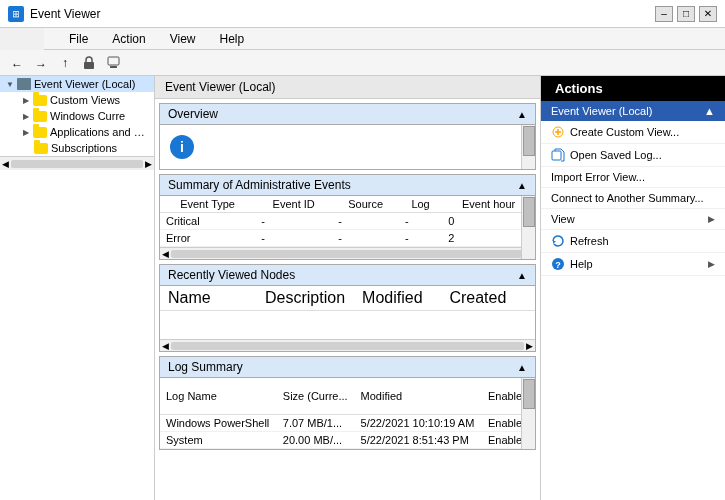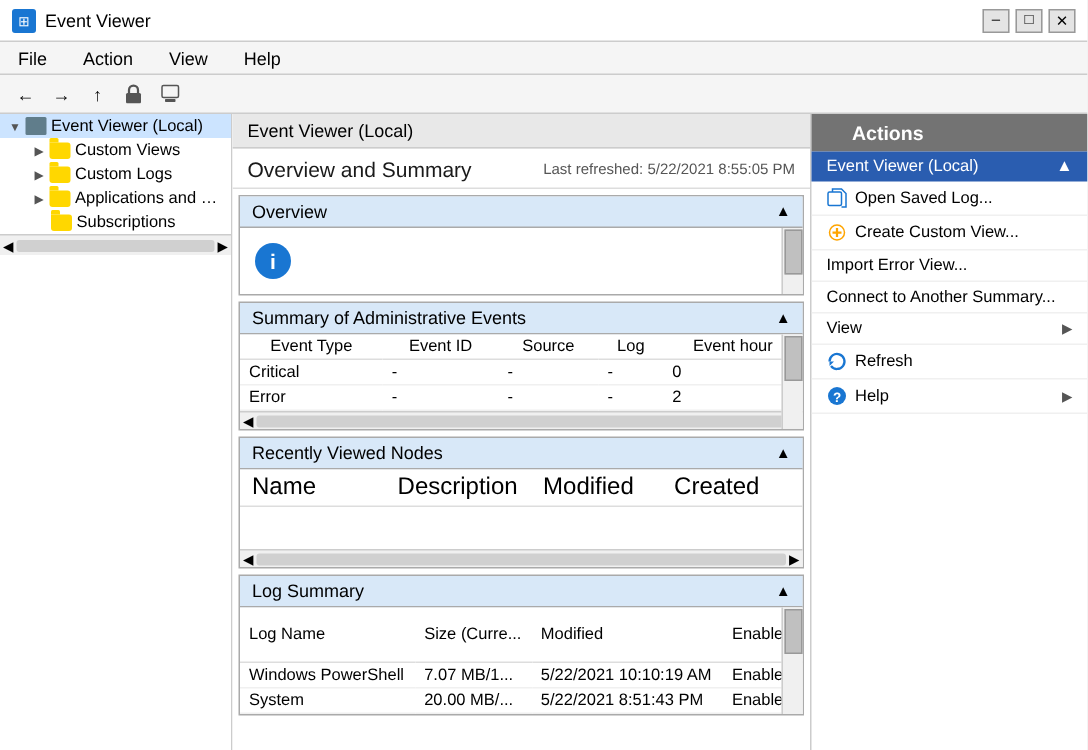--- a/index.html
+++ b/index.html
@@ -54,23 +54,24 @@
       font-size: 10px;
       cursor: pointer;
     }
 
     
     .menu-bar {
       background: #f5f5f5;
       border-bottom: 1px solid #ccc;
       display: flex;
       align-items: center;
-      padding: 2px 8px;
+      padding: 2px 21px;
       height: 22px;
       gap: 16px;
+      margin-left: 44px;
     }
     .menu-item {
       font-size: 12px;
       cursor: pointer;
       padding: 2px 4px;
     }
 
     
     .toolbar {
       background: #f5f5f5;
@@ -285,23 +286,23 @@
 
     
     .actions-panel {
       width: 185px;
       background: #fff;
       border-left: 1px solid #ccc;
       display: flex;
       flex-direction: column;
     }
     .actions-header {
-      background: #737373;
+      background: #000000;
       color: white;
-      padding: 5px 27px;
+      padding: 5px 14px;
       font-size: 13px;
       font-weight: 600;
     }
     .actions-subheader {
       background: #2a5db0;
       color: white;
       padding: 4px 10px;
       font-size: 11px;
       display: flex;
       justify-content: space-between;
@@ -401,21 +402,21 @@
       <span class="sidebar-label">Event Viewer (Local)</span>
     </div>
     <div class="sidebar-item" style="padding-left:20px">
       <span class="tree-icon expand-arrow">▶</span>
       <div class="folder-icon"></div>
       <span class="sidebar-label">Custom Views</span>
     </div>
     <div class="sidebar-item" style="padding-left:20px">
       <span class="tree-icon expand-arrow">▶</span>
       <div class="folder-icon"></div>
-      <span class="sidebar-label">Custom Logs</span>
+      <span class="sidebar-label">Windows Curre</span>
     </div>
     <div class="sidebar-item" style="padding-left:20px">
       <span class="tree-icon expand-arrow">▶</span>
       <div class="folder-icon"></div>
       <span class="sidebar-label" style="overflow:hidden;text-overflow:ellipsis">Applications and Services Log</span>
     </div>
     <div class="sidebar-item" style="padding-left:20px">
       <span class="tree-icon" style="width:12px"></span>
       <div class="folder-icon"></div>
       <span class="sidebar-label">Subscriptions</span>
@@ -426,24 +427,20 @@
       <div style="flex:1;height:8px;background:#d0d0d0;margin:0 2px;border-radius:2px"></div>
       <span style="font-size:9px;cursor:pointer">▶</span>
     </div>
   </div>
 
   <div class="center-panel">
     <div class="center-header">
       <span>Event Viewer (Local)</span>
     </div>
 
-    <div style="display:flex;justify-content:space-between;align-items:center;padding:6px 10px 4px 10px;border-bottom:1px solid #ddd;">
-      <span class="center-title">Overview and Summary</span>
-      <span class="last-refreshed">Last refreshed: 5/22/2021 8:55:05 PM</span>
-    </div>
 
     <div class="center-content">
 
       <div class="section">
         <div class="section-header">
           <span>Overview</span>
           <span class="section-collapse">▲</span>
         </div>
         <div class="section-body" style="position:relative;">
           <div class="overview-body">
@@ -563,31 +560,31 @@
     <div class="actions-header">
       <span>Actions</span>
     </div>
     <div class="actions-subheader">
       <span>Event Viewer (Local)</span>
       <span>▲</span>
     </div>
     <div class="actions-list">
       <div class="action-item">
         <svg width="14" height="14" viewBox="0 0 14 14">
+          <circle cx="7" cy="7" r="5" fill="none" stroke="#ffa500" stroke-width="1"></circle>
+          <path d="M7 4v6M4 7h6" stroke="#ffa500" stroke-width="1.5"></path>
+        </svg>
+        <span>Create Custom View...</span>
+      </div>
+      <div class="action-item">
+        <svg width="14" height="14" viewBox="0 0 14 14">
           <rect x="1" y="3" width="9" height="9" rx="1" fill="none" stroke="#1976d2" stroke-width="1"></rect>
           <path d="M4 3V1h6l3 3v9h-3" stroke="#1976d2" stroke-width="1" fill="none"></path>
         </svg>
         <span>Open Saved Log...</span>
-      </div>
-      <div class="action-item">
-        <svg width="14" height="14" viewBox="0 0 14 14">
-          <circle cx="7" cy="7" r="5" fill="none" stroke="#ffa500" stroke-width="1"></circle>
-          <path d="M7 4v6M4 7h6" stroke="#ffa500" stroke-width="1.5"></path>
-        </svg>
-        <span>Create Custom View...</span>
       </div>
       <div class="action-item">
         <span>Import Error View...</span>
       </div>
       <div class="action-item">
         <span>Connect to Another Summary...</span>
       </div>
       <div class="action-item">
         <span>View</span>
         <span class="action-arrow">▶</span>

